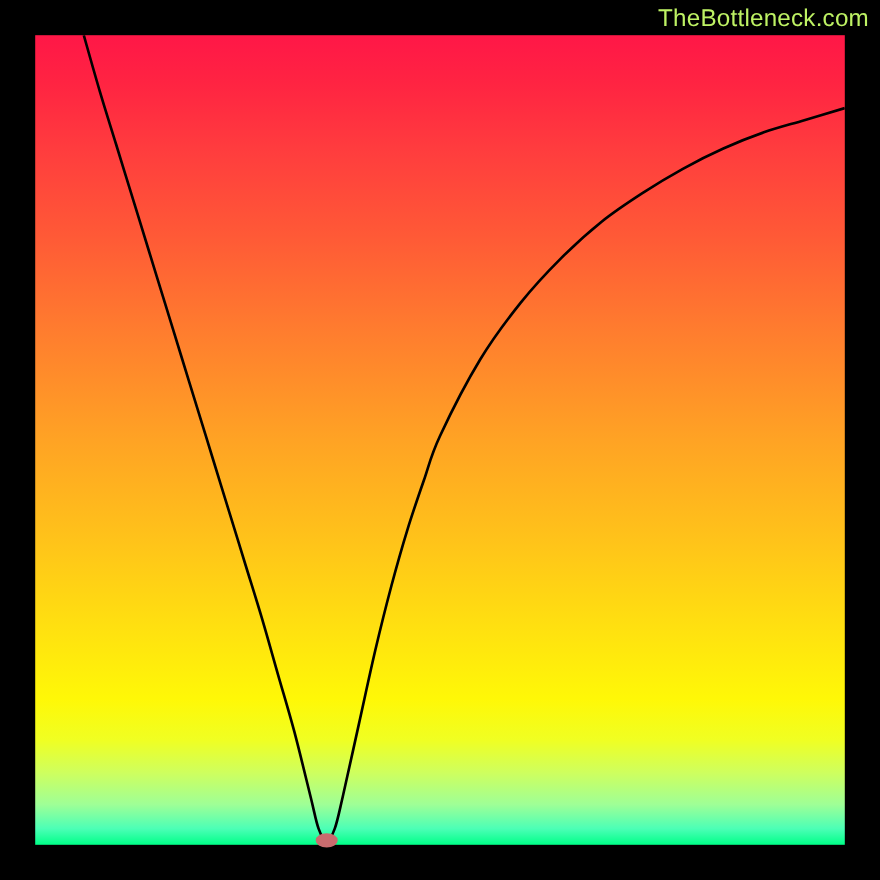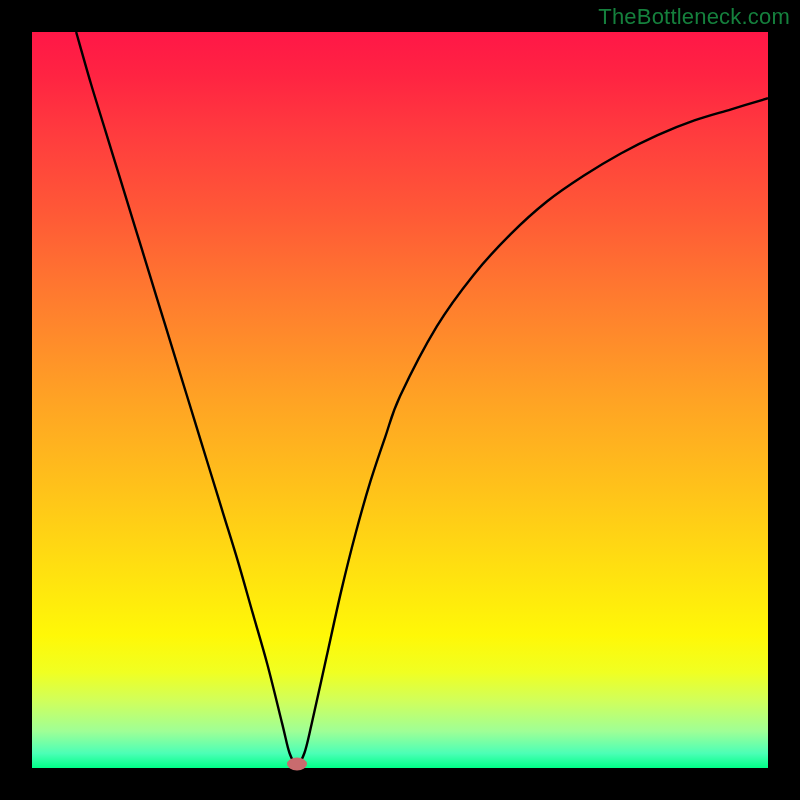--- a/index.html
+++ b/index.html
@@ -14,21 +14,21 @@
   .stage {
     position: relative;
     width: 800px;
     height: 800px;
     background: #000;
   }
   .watermark {
     position: absolute;
     top: 4px;
     right: 10px;
-    color: #15803d;
+    color: #bef264;
     font-size: 22px;
     font-weight: 500;
     letter-spacing: 0.2px;
     user-select: none;
   }
   .plot-frame {
     position: absolute;
     left: 32px;
     top: 32px;
     width: 736px;

